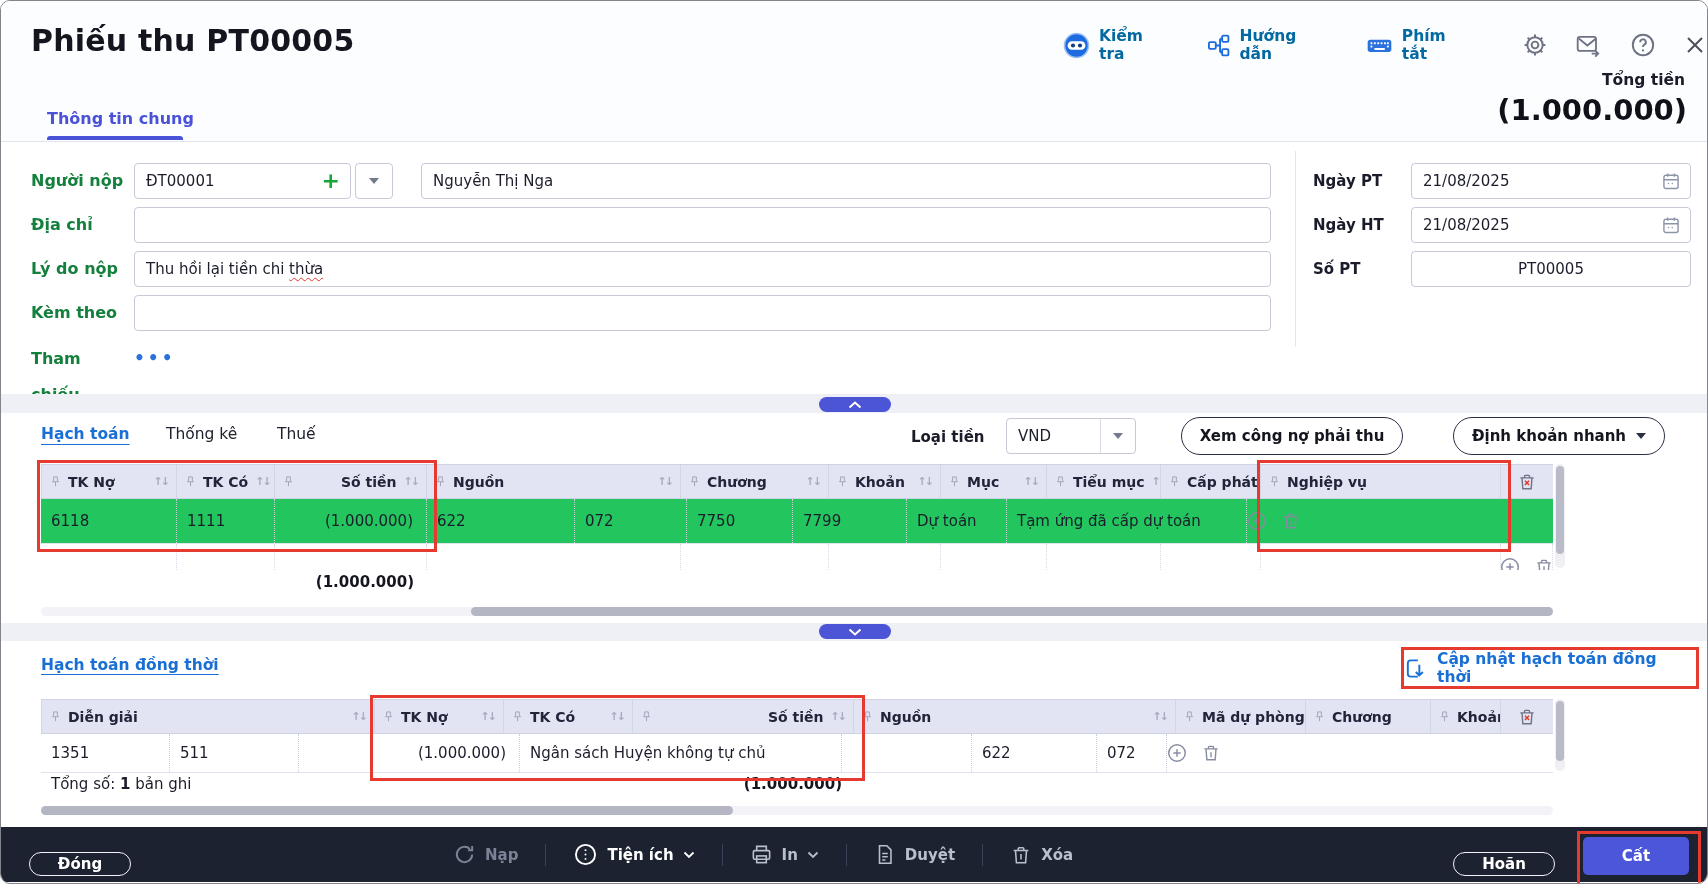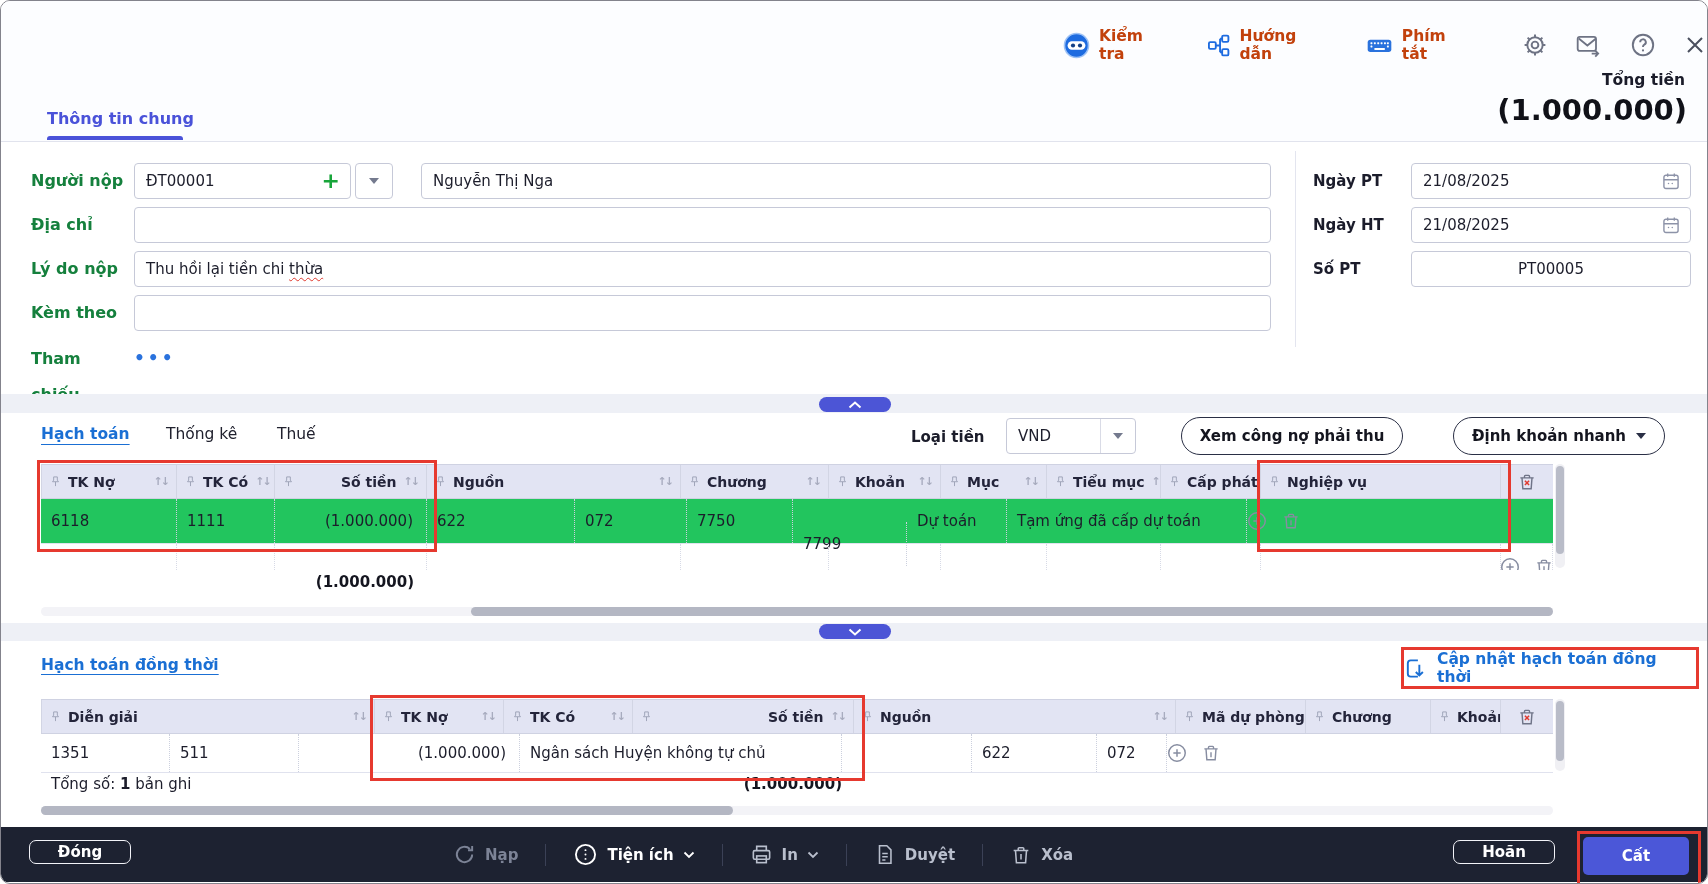--- a/index.html
+++ b/index.html
@@ -3,21 +3,21 @@
 <meta charset="utf-8">
 <style>
   html,body{margin:0;padding:0;background:#fff;font-family:"DejaVu Sans","Liberation Sans",sans-serif;}
   #app{position:relative;width:1708px;height:884px;box-sizing:border-box;background:#fff;
        border:1.5px solid #83838c;border-radius:10px;overflow:hidden;color:#1b1c2a;}
   .abs{position:absolute;}
   
   .hdr{position:absolute;left:0;top:0;width:100%;height:140px;background:#fcfdff;border-bottom:1px solid #e1e3ed;}
   .title{position:absolute;left:30px;top:22px;font-size:30px;font-weight:700;color:#14151f;letter-spacing:.2px;}
   .hdr-actions{position:absolute;left:1062px;top:26px;display:flex;align-items:center;gap:32px;}
-  .hdr-action{display:flex;align-items:center;gap:9px;font-size:15.5px;font-weight:700;color:#c2410c;cursor:pointer;}
+  .hdr-action{display:flex;align-items:center;gap:9px;font-size:15.5px;font-weight:700;color:#0369a1;cursor:pointer;}
   .sys-icons{display:flex;align-items:center;gap:27px;margin-left:14px;}
   .sys-icons>span{display:flex;cursor:pointer;}
   .total-label{position:absolute;right:22px;top:70px;font-size:15.5px;font-weight:700;color:#1b1c2a;}
   .total-value{position:absolute;right:20px;top:92px;font-size:29px;font-weight:700;color:#101118;}
   .tab{position:absolute;left:46px;top:108px;font-size:16px;font-weight:700;color:#4a52d9;cursor:pointer;}
   .tab-bar{position:absolute;left:46px;top:135px;width:136px;height:4px;background:#4a52d9;border-radius:3px 3px 0 0;}
   
   .flabel{position:absolute;left:30px;width:98px;height:36px;line-height:36px;font-size:16px;font-weight:700;color:#15803d;}
   .rlabel{position:absolute;left:1312px;width:92px;height:36px;line-height:36px;font-size:15px;font-weight:700;color:#1b1c2b;}
   .ipt{height:36px;box-sizing:border-box;border:1px solid #c6c9d8;border-radius:4px;padding:0 11px;
@@ -77,35 +77,36 @@
   
   .link{color:#1a6fd4;font-weight:700;text-decoration:underline;text-underline-offset:4px;cursor:pointer;}
   .upd-box{position:absolute;left:1400px;top:646px;width:298px;height:42px;box-sizing:border-box;border:3px solid #e6392f;
            display:flex;align-items:center;justify-content:center;gap:10px;background:#fff;cursor:pointer;}
   .upd-box .lbl{color:#1a6fd4;font-size:15.5px;font-weight:700;}
   .summary{position:absolute;left:50px;top:774px;font-size:15px;color:#1c1d2b;}
   
   .hl{position:absolute;border:3px solid #e6392f;pointer-events:none;z-index:40;}
   
   .footer{position:absolute;left:0;top:826px;width:100%;height:55px;background:#1d2231;}
-  .ft-btn{position:absolute;top:13px;height:24px;box-sizing:border-box;border:1px solid #f2f3f8;border-radius:7px;
+  .ft-btn{position:absolute;top:25px;height:24px;box-sizing:border-box;border:1px solid #f2f3f8;border-radius:18px;
           background:transparent;color:#fff;font-size:15px;font-weight:700;display:flex;align-items:center;justify-content:center;cursor:pointer;}
   .ft-center{position:absolute;left:452px;top:0;height:55px;display:flex;align-items:center;}
   .ft-item{display:flex;align-items:center;gap:9px;font-size:15px;cursor:pointer;white-space:nowrap;}
   .ft-item .cap{font-weight:700;}
   .ft-div{width:1px;height:22px;background:#3b4156;margin:0 27px;}
   .save-btn{position:absolute;left:1582px;top:10px;width:106px;height:38px;background:#4b57d8;border-radius:5px;
             color:#fff;font-size:15px;font-weight:700;display:flex;align-items:center;justify-content:center;cursor:pointer;}
 </style>
 </head>
 <body>
 
 <div id="app">
 
   <div class="hdr">
+    <div class="title">Phiếu thu PT00005</div>
 
     <div class="hdr-actions">
       <div class="hdr-action">
         <span style="display:flex">
           <svg width="27" height="27" viewBox="0 0 27 27">
               <circle cx="13.5" cy="13.5" r="12" fill="#1d6be0"></circle>
               <circle cx="13.5" cy="13.5" r="12" fill="none" stroke="#9cc1f5" stroke-width="1.6"></circle>
               <rect x="4.6" y="9.2" width="17.8" height="8.6" rx="4.3" fill="#fff"></rect>
               <circle cx="10" cy="13.5" r="2.1" fill="#123f86"></circle>
               <circle cx="17" cy="13.5" r="2.1" fill="#123f86"></circle>
@@ -366,21 +367,21 @@
           </span>
         </div>
       </div>
       <div class="trow tbody-row" style="height: 44px; background: #22c55e;">
         <div class="td" style="width: 136px; height: 44px;">6118</div>
         <div class="td" style="width: 98px; height: 44px;">1111</div>
         <div class="td right" style="width: 152px; height: 44px;">(1.000.000)</div>
         <div class="td" style="width: 148px; height: 44px;">622</div>
         <div class="td" style="width: 112px; height: 44px;">072</div>
         <div class="td" style="width: 106px; height: 44px;">7750</div>
-        <div class="td" style="width: 114px; height: 44px; margin-top: 23px;">7799</div>
+        <div class="td" style="width: 114px; height: 44px;">7799</div>
         <div class="td" style="width: 100px; height: 44px;">Dự toán</div>
         <div class="td" style="width: 240px; height: 44px;">Tạm ứng đã cấp dự toán</div>
         <div class="td actions" style="width: 52px; height: 44px;">
           <span style="display:flex;cursor:pointer">
             <svg width="22" height="22" viewBox="0 0 24 24" fill="none" stroke="#878da1" stroke-width="1.6">
               <circle cx="12" cy="12" r="9"></circle>
               <path d="M12 8v8M8 12h8"></path>
             </svg>
           </span>
           <span style="display:flex;cursor:pointer">

